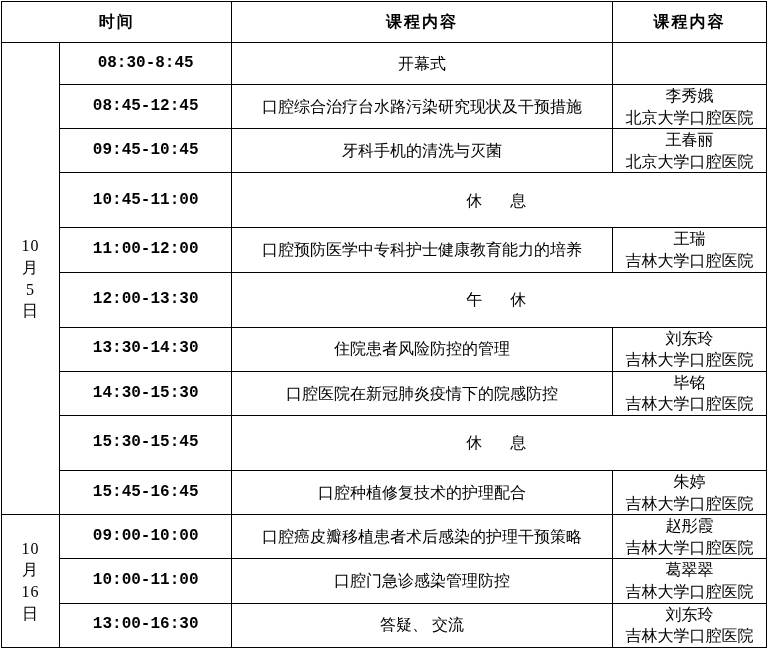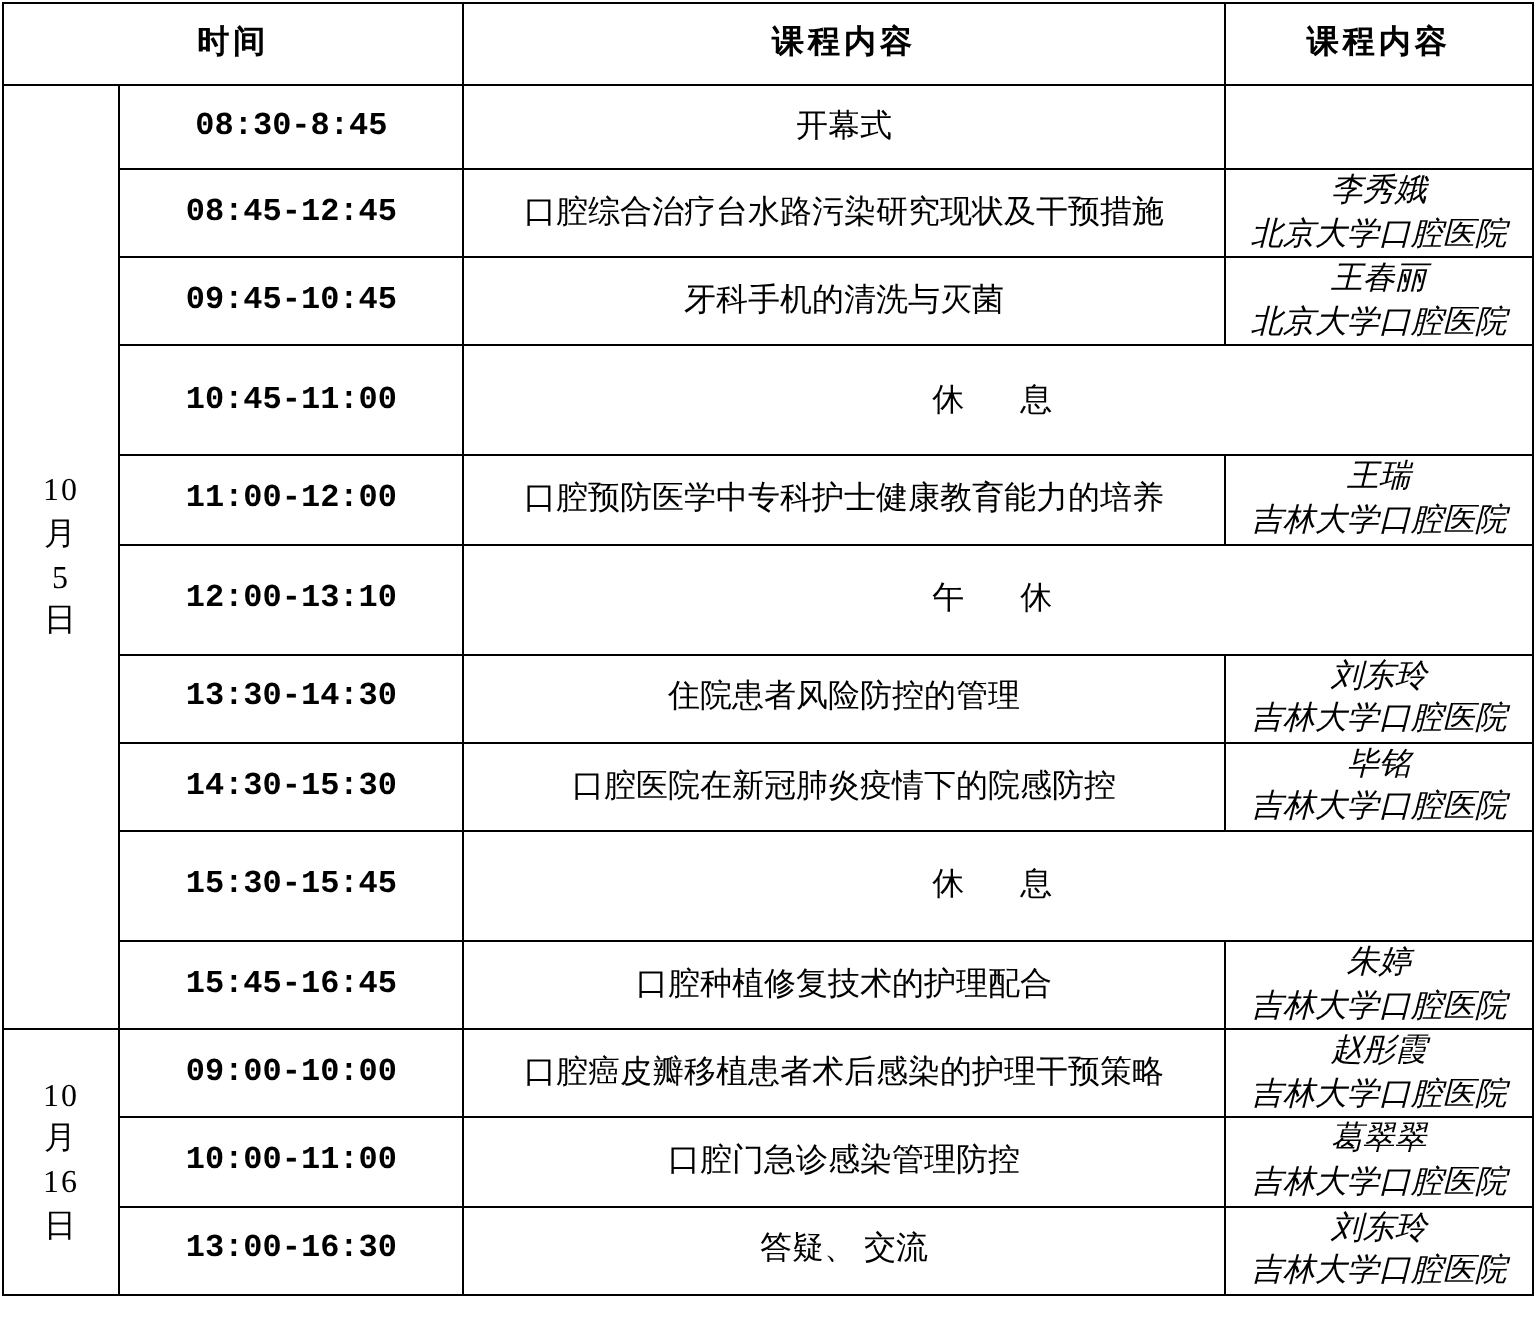--- a/index.html
+++ b/index.html
@@ -58,21 +58,20 @@
     font-size: 15px;
   }
   td.content-cell.break {
     letter-spacing: 6px;
     font-family: Liberation Serif, serif;
   }
   td.expert-cell {
     font-size: 14px;
     line-height: 1.45;
     padding: 3px 0;
-    font-style: italic;
   }
   td.expert-cell .name {
     display: block;
   }
   td.expert-cell .org {
     display: block;
   }
   tbody tr {
     height: 42px;
   }
@@ -131,21 +130,21 @@
       </tr>
       <tr>
         <td class="time-cell">11:00-12:00</td>
         <td class="content-cell">口腔预防医学中专科护士健康教育能力的培养</td>
         <td class="expert-cell">
           <span class="name">王瑞</span>
           <span class="org">吉林大学口腔医院</span>
         </td>
       </tr>
       <tr class="tall">
-        <td class="time-cell">12:00-13:10</td>
+        <td class="time-cell">12:00-13:30</td>
         <td class="content-cell break" colspan="2">午　休</td>
       </tr>
       <tr>
         <td class="time-cell">13:30-14:30</td>
         <td class="content-cell">住院患者风险防控的管理</td>
         <td class="expert-cell">
           <span class="name">刘东玲</span>
           <span class="org">吉林大学口腔医院</span>
         </td>
       </tr>

